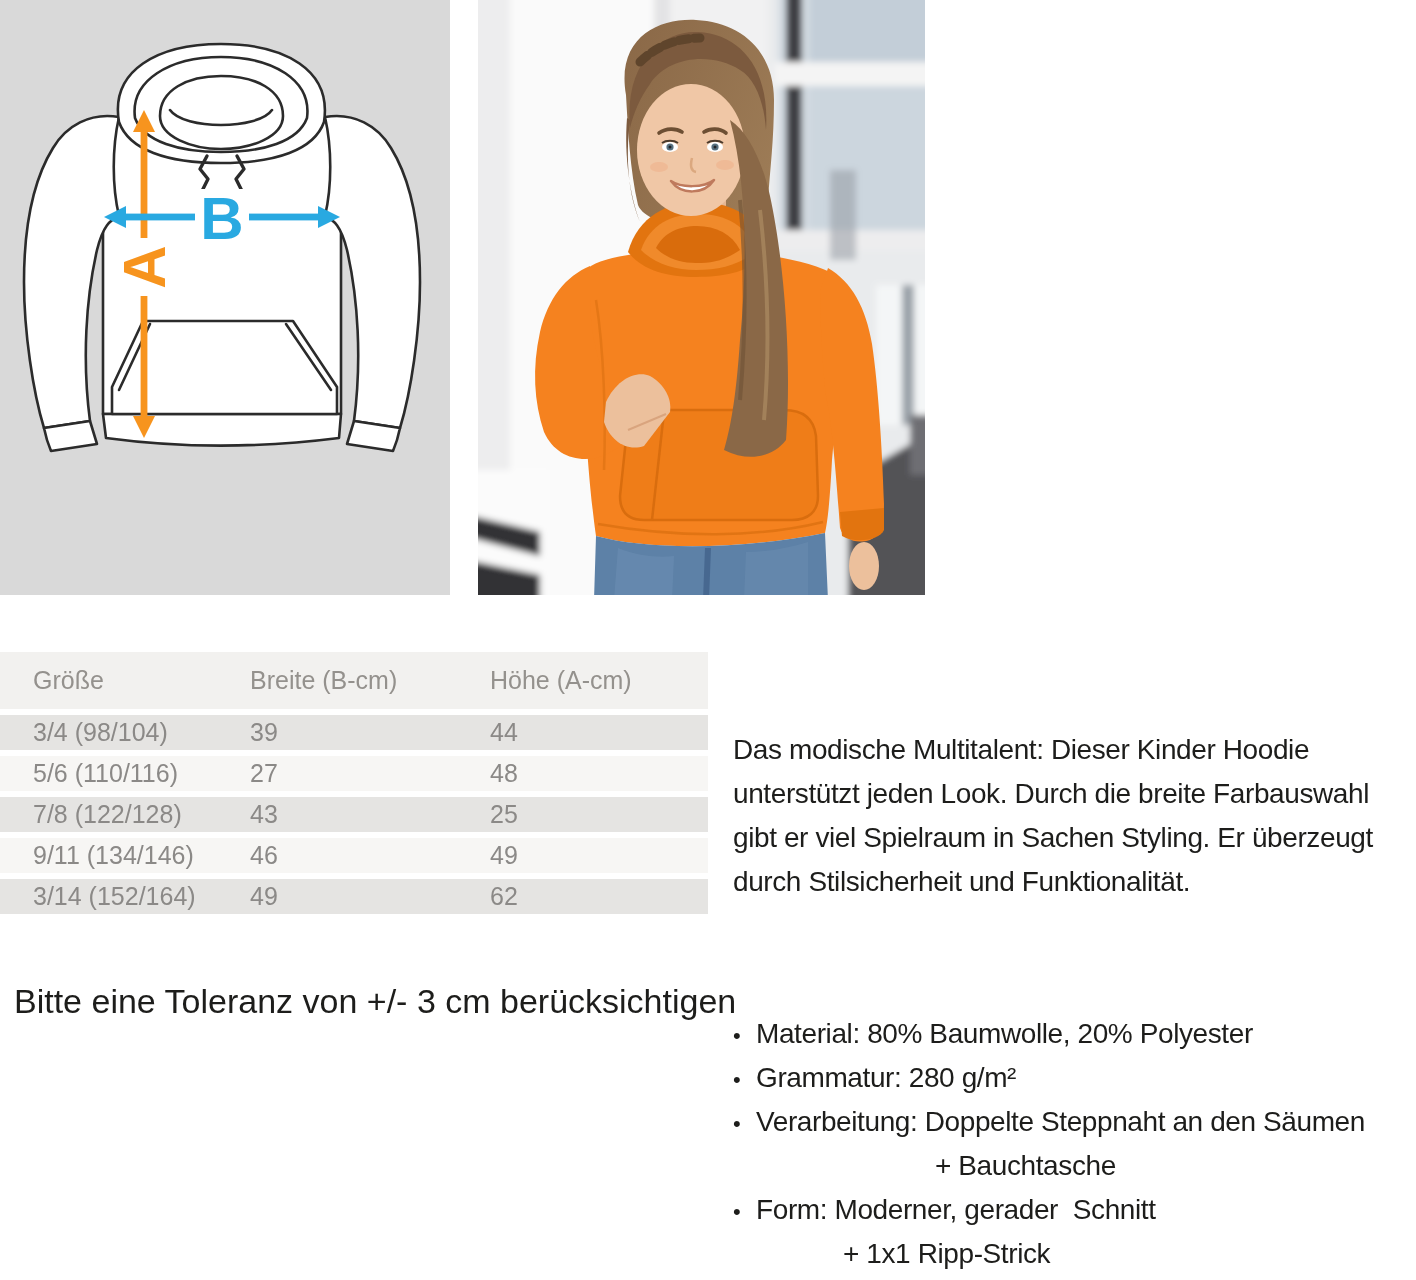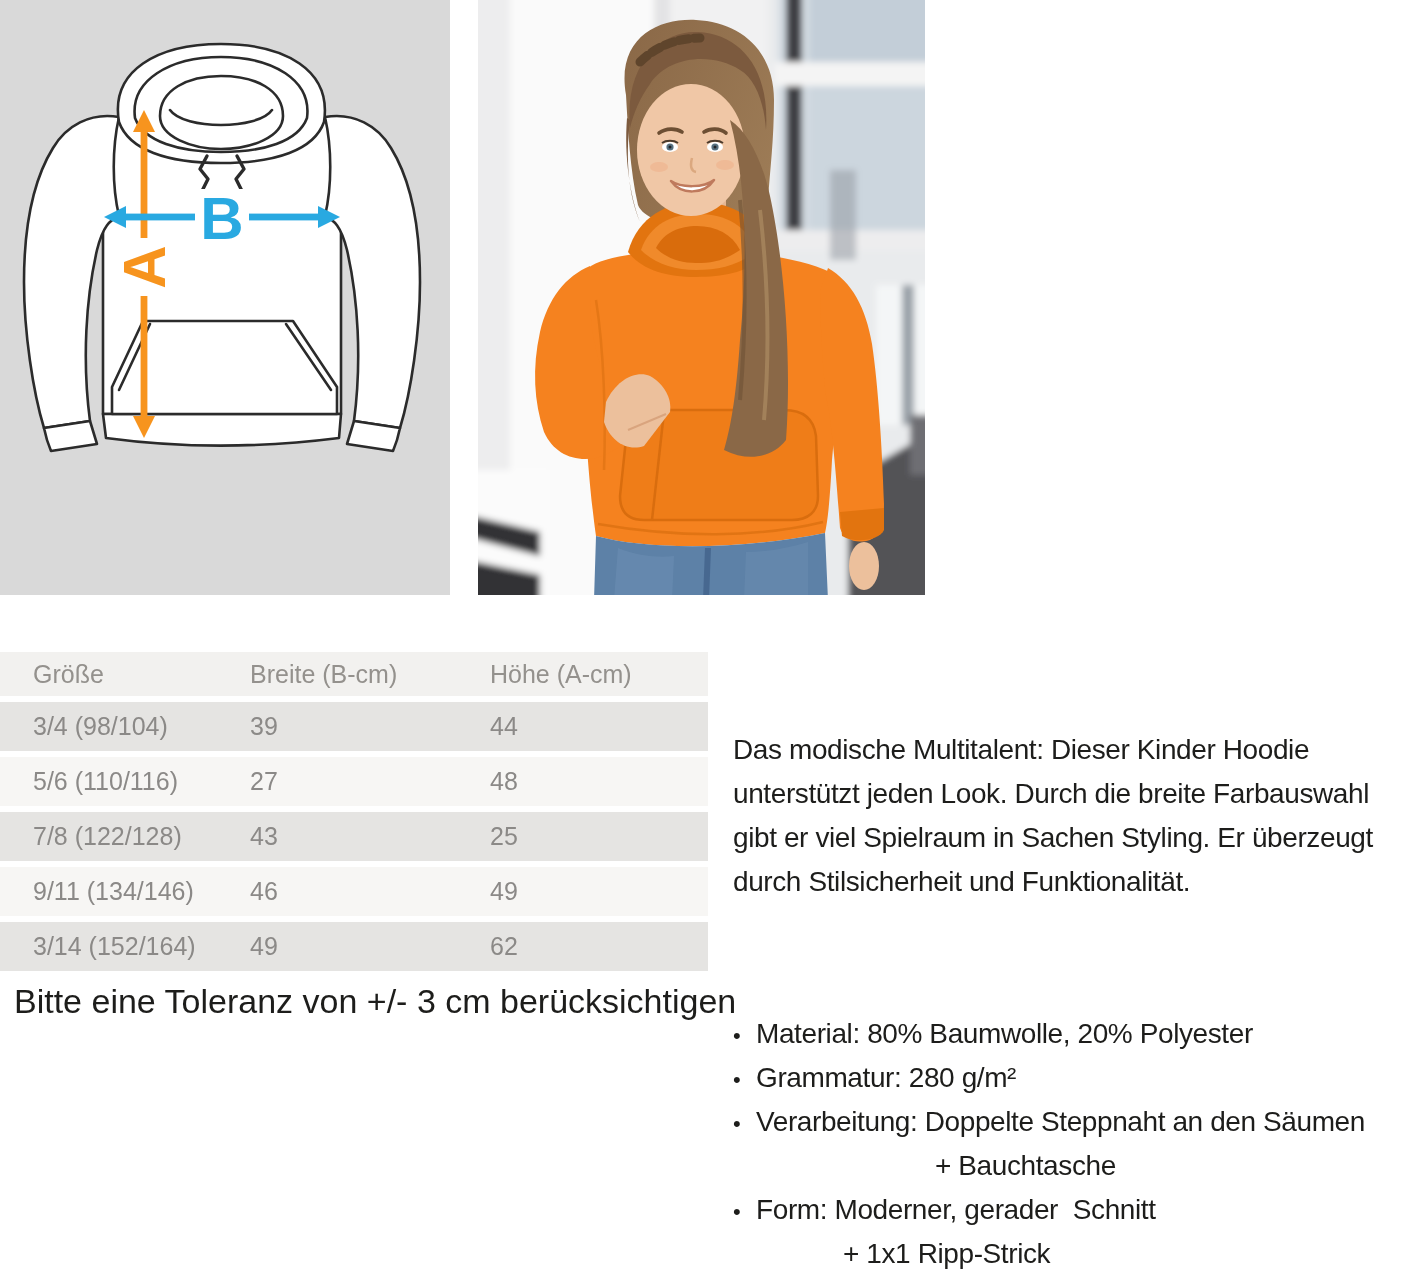--- a/index.html
+++ b/index.html
@@ -8,22 +8,22 @@
     --table-text:#8B8987; --body-text:#1D1D1B; --diagram-bg:#D9D9D9;
   }
   html,body{margin:0;padding:0;background:#ffffff;}
   .canvas{
     position:relative;width:1416px;height:1280px;background:#ffffff;overflow:hidden;
     font-family:"Liberation Sans", sans-serif;color:var(--body-text);
   }
   .diagram{position:absolute;left:0;top:0;width:450px;height:595px;background:var(--diagram-bg);}
   .photo{position:absolute;left:478px;top:0;width:447px;height:595px;overflow:hidden;}
   .size-table{position:absolute;left:0;top:652px;width:708px;}
-  .thead{height:44px;background:var(--table-header-bg);display:grid;grid-template-columns:217px 240px auto;align-items:center;padding-left:33px;box-sizing:border-box;color:#94918D;font-size:25px;}
-  .trow{height:49px;margin-top:6px;display:grid;grid-template-columns:217px 240px auto;align-items:center;padding-left:33px;box-sizing:border-box;color:var(--table-text);font-size:25px;}
+  .thead{height:57px;background:var(--table-header-bg);display:grid;grid-template-columns:217px 240px auto;align-items:center;padding-left:33px;box-sizing:border-box;color:#94918D;font-size:25px;}
+  .trow{height:35px;margin-top:6px;display:grid;grid-template-columns:217px 240px auto;align-items:center;padding-left:33px;box-sizing:border-box;color:var(--table-text);font-size:25px;}
   .trow.dark{background:var(--table-row-dark);}
   .trow.light{background:var(--table-row-light);}
   .tolerance{position:absolute;left:14px;top:982px;font-size:34px;color:var(--body-text);white-space:pre;}
   .desc{position:absolute;left:733px;top:640px;width:683px;font-size:28px;line-height:44px;letter-spacing:-0.4px;white-space:pre;}
   .iline,.dline{height:44px;}
   .dlist{margin-top:20px;}
   .dot{display:inline-block;width:23px;font-size:22px;}
   svg text{font-family:"Liberation Sans", sans-serif;}
 </style>
 </head>

